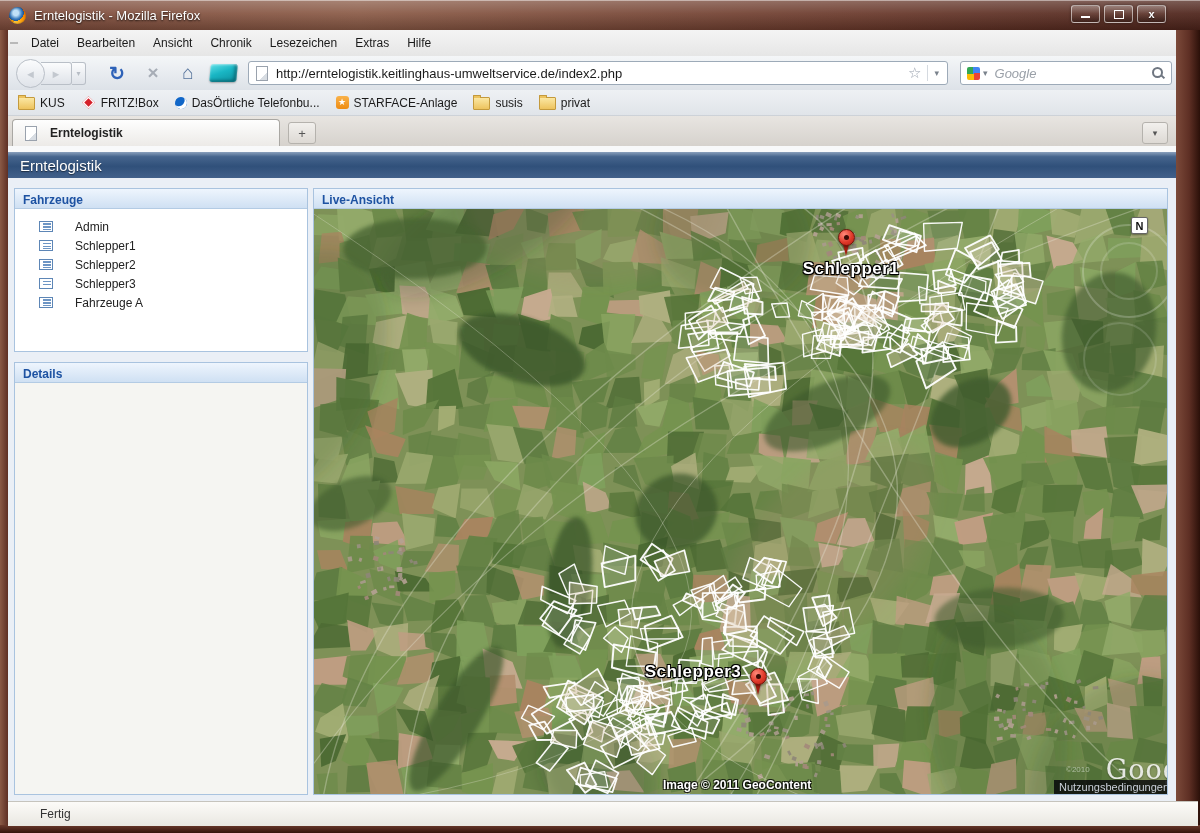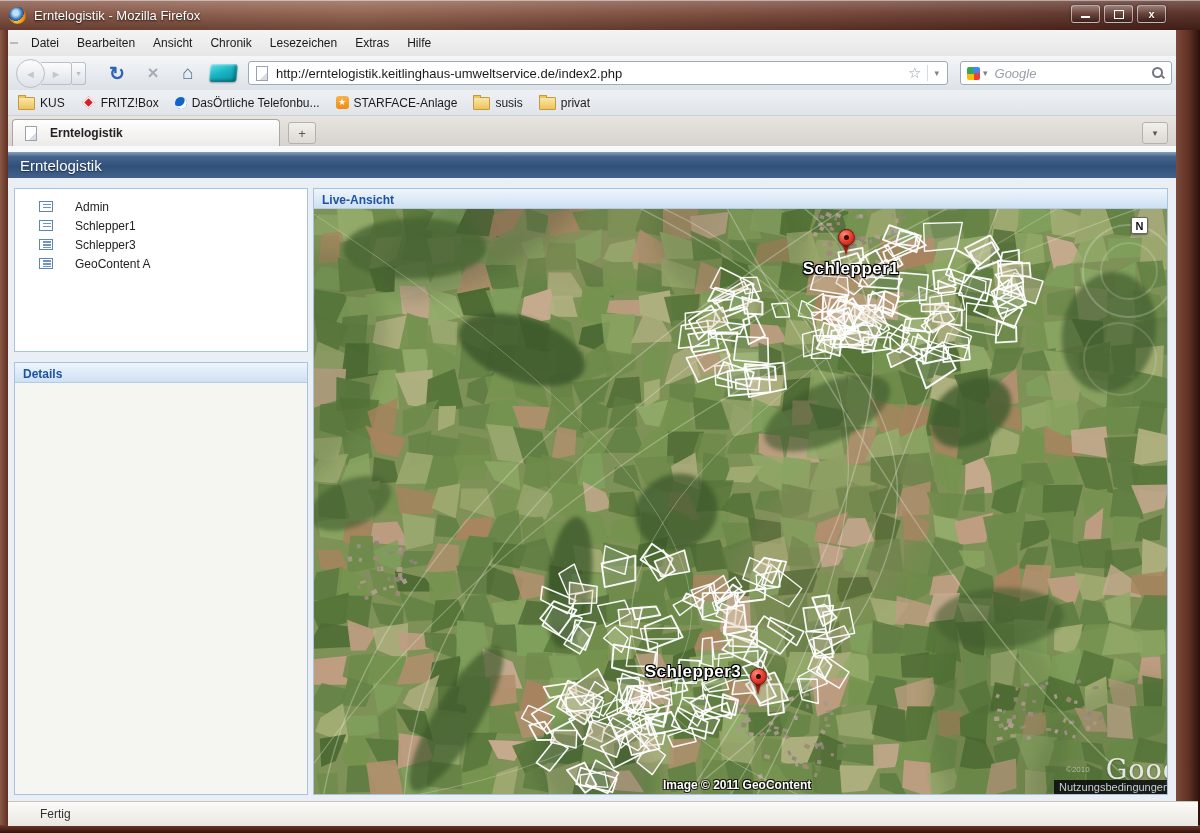--- a/index.html
+++ b/index.html
@@ -277,36 +277,41 @@
   </div>
   <div class="col whitegap"></div>
 
   <div class="col pageheader">
     <span>Erntelogistik</span>
   </div>
 
   <div class="col pagebody">
 
     <div class="panel p-fahrzeuge">
+      <div class="panel-header">Fahrzeuge</div>
       <div class="veh-list">
         <div class="veh-item">
           <span class="i-veh"></span>
           <span>Admin</span>
         </div>
         <div class="veh-item">
           <span class="i-veh"></span>
           <span>Schlepper1</span>
         </div>
         <div class="veh-item">
           <span class="i-veh"></span>
+          <span>Schlepper2</span>
+        </div>
+        <div class="veh-item">
+          <span class="i-veh"></span>
           <span>Schlepper3</span>
         </div>
         <div class="veh-item">
           <span class="i-veh"></span>
-          <span>GeoContent A</span>
+          <span>Fahrzeuge A</span>
         </div>
       </div>
     </div>
 
     <div class="panel p-details">
       <div class="panel-header">Details</div>
     </div>
 
     <div class="panel p-map">
       <div class="panel-header">Live-Ansicht</div>

